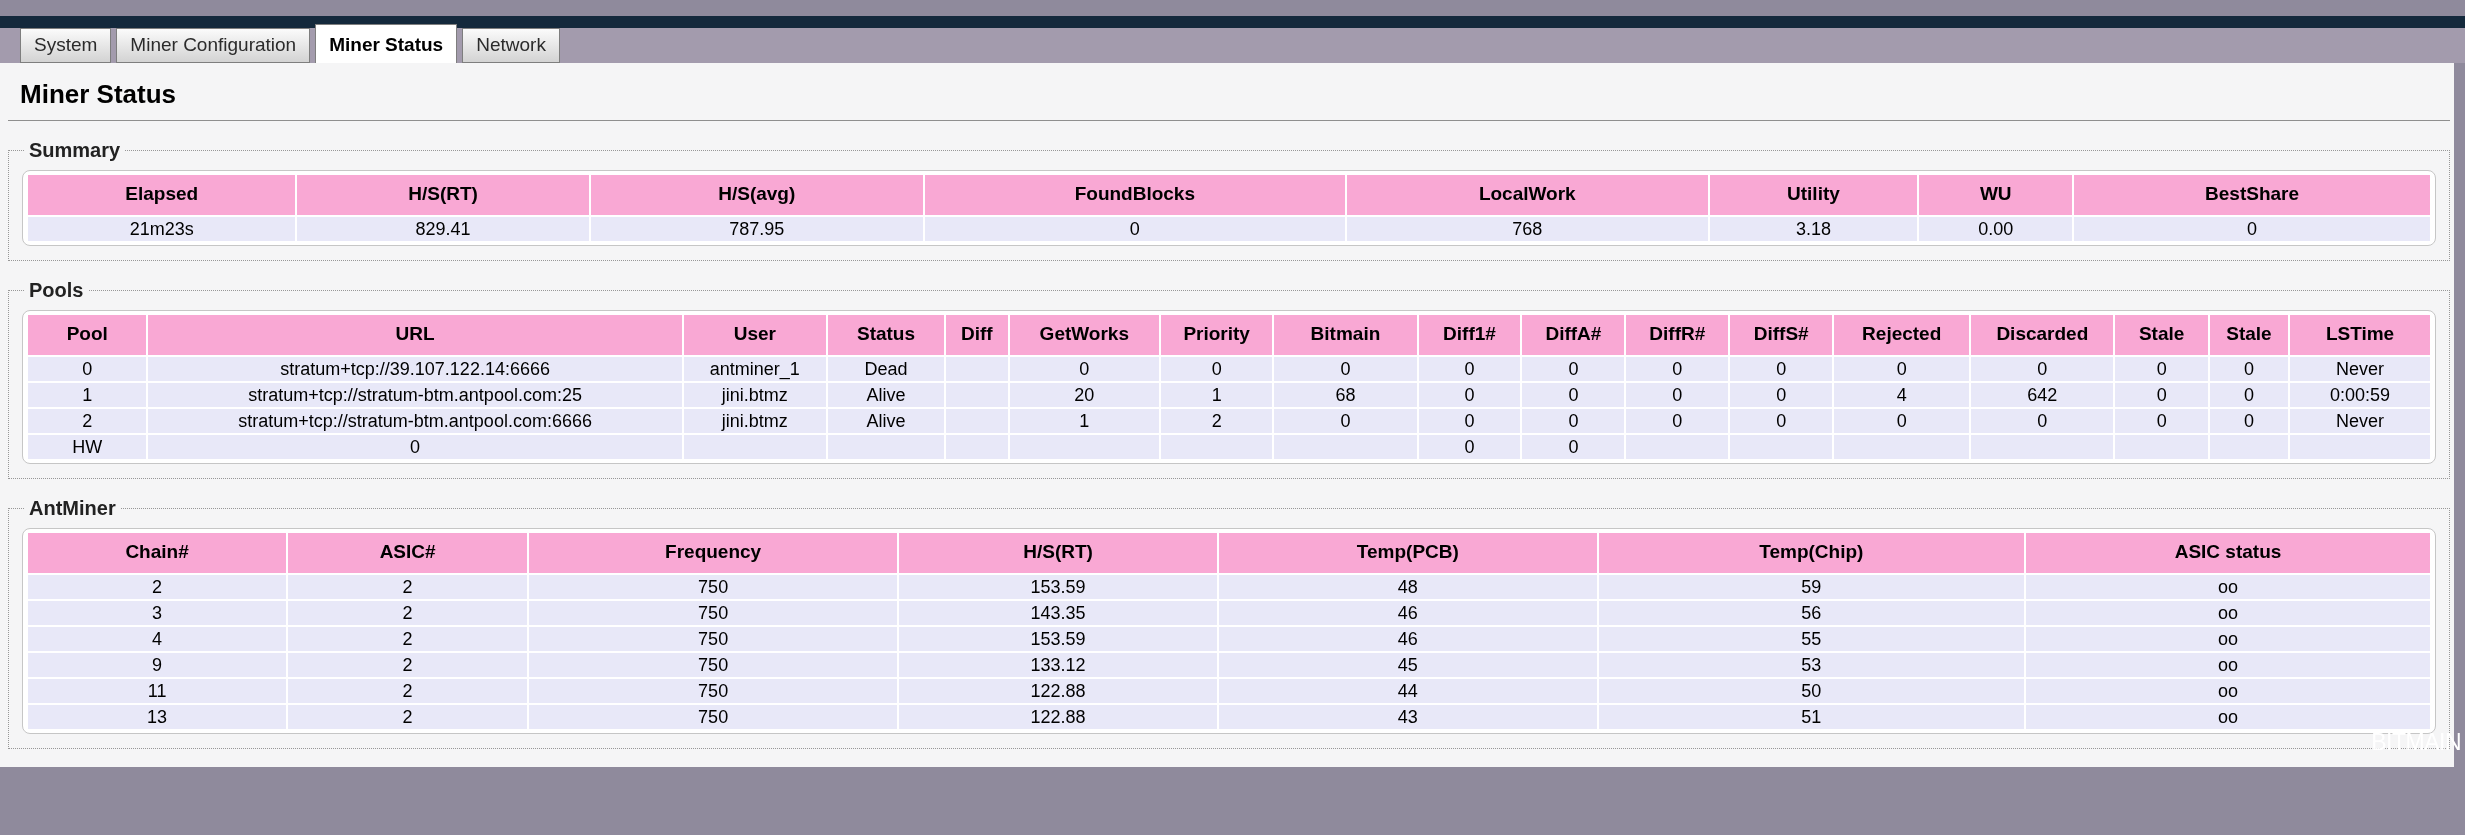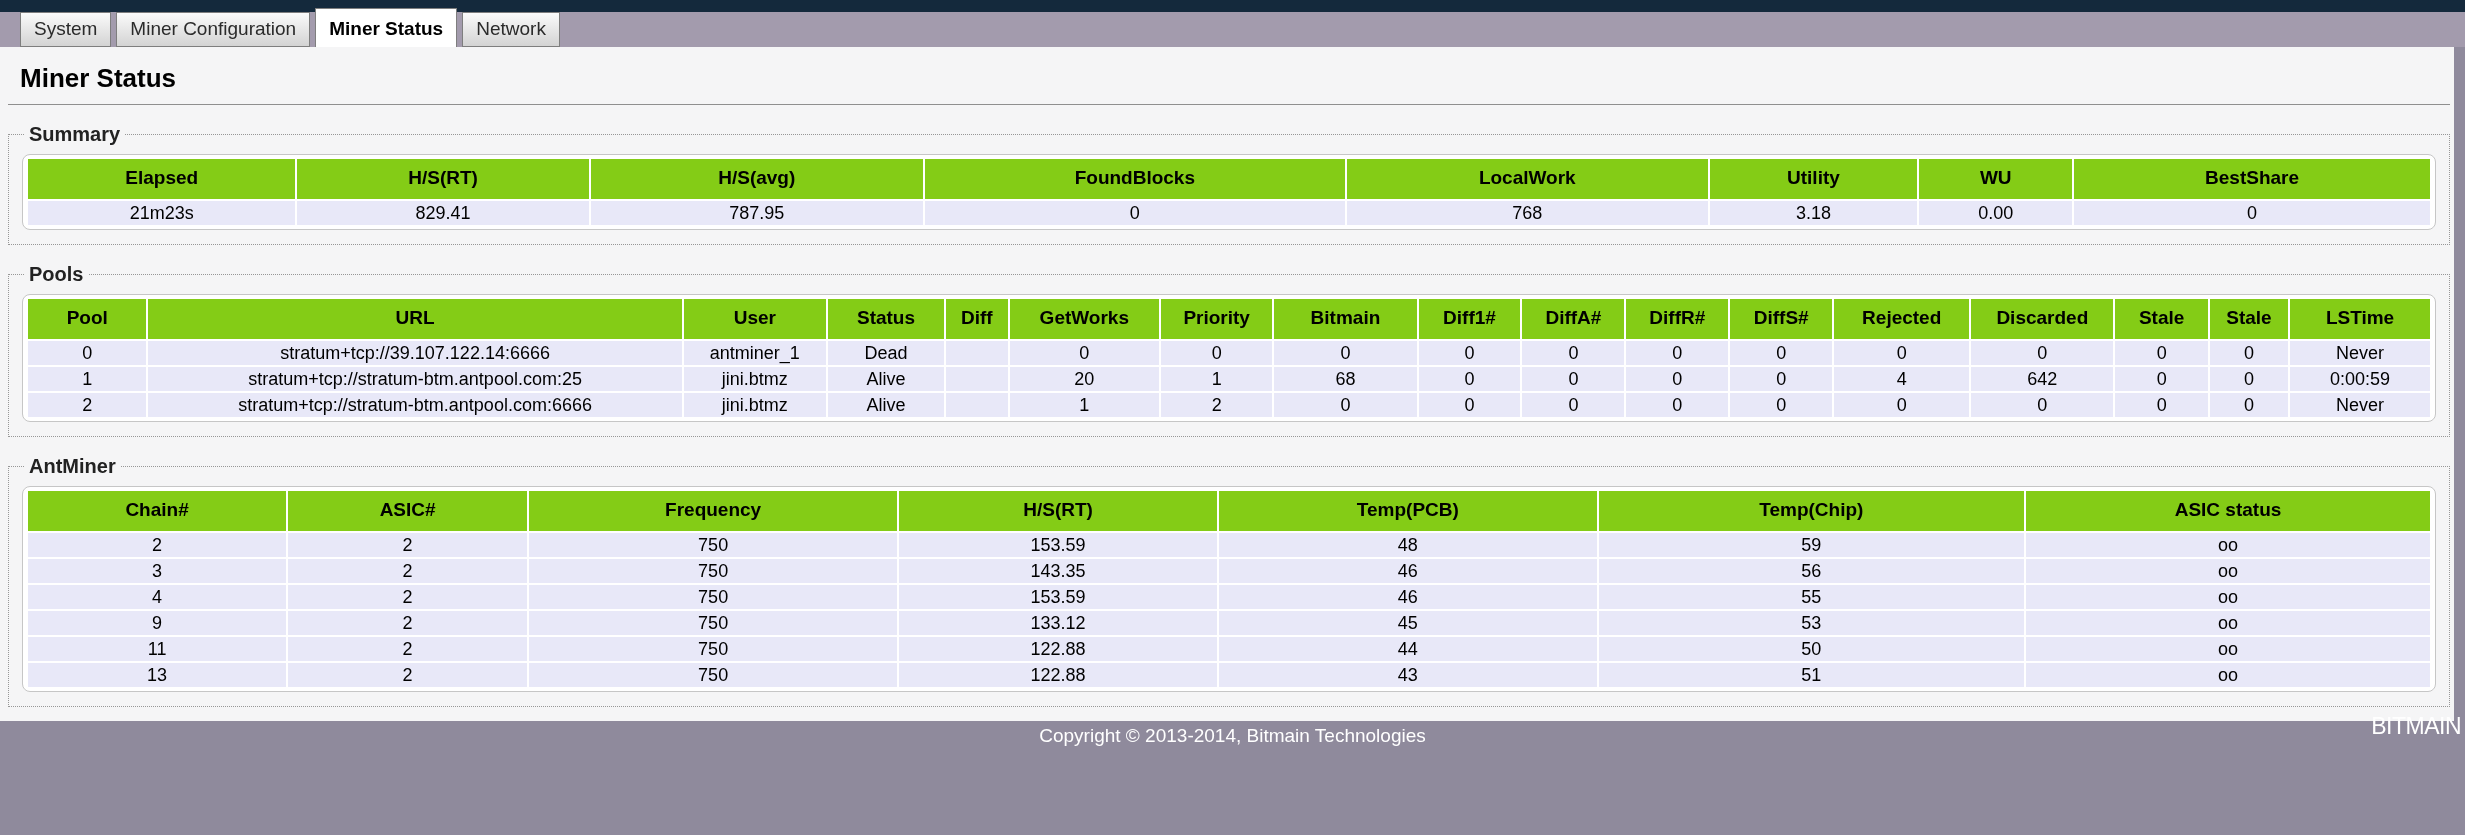--- a/index.html
+++ b/index.html
@@ -1,38 +1,38 @@
 <!DOCTYPE html>
 <html><head>
 <meta charset="utf-8">
 <style>
   * { box-sizing: border-box; margin: 0; padding: 0; }
   html, body { width: 2465px; height: 835px; overflow: hidden; }
   body { font-family: "Liberation Sans", sans-serif; background: #8f8a9c; }
-  .screen { width: 2465px; height: 751px; display: flex; flex-direction: column; position: relative; overflow: hidden; }
+  .screen { width: 2465px; height: 751px; display: flex; flex-direction: column; position: relative; overflow: hidden; margin-top: 16px; }
 
   .topbar { height: 12px; background: #14293c; flex: none; }
 
   .tabbar { height: 35px; background: #a39bad; flex: none; display: flex; align-items: flex-end; padding-left: 20px; }
   .tab { font-size: 19px; color: #2b2b2b; padding: 5px 13px 6px; margin-right: 5px;
          background: linear-gradient(#fbfbfb, #d3d3d3); border: 1px solid #7e7e7e; border-bottom: 1px solid #7e7e7e;
          cursor: pointer; white-space: nowrap; }
   .tab.active { background: #ffffff; font-weight: bold; color: #000; border-bottom: none; padding-top: 9px; padding-bottom: 7px; }
 
   .content { flex: 1; background: #f5f5f6; margin-right: 11px; overflow: hidden; }
   .page-title { font-size: 26px; font-weight: bold; color: #000; margin: 16px 0 10px 20px; }
   .title-rule { border: none; border-top: 1px solid #8f8f8f; margin: 0 4px 2px 8px; }
 
   fieldset { border: 1px dotted #979797; margin: 18px 4px 0 8px; padding: 8px 13px 14px; }
   legend { font-size: 20px; font-weight: bold; color: #222; padding: 0 5px; margin-left: 2px; }
 
   .table-box { background: #ffffff; border: 1px solid #c6c6c6; border-radius: 8px; padding: 2px 3px; }
   .table-box + .table-box { margin-top: 14px; }
   table { width: 100%; border-collapse: separate; border-spacing: 2px; table-layout: fixed; }
-  th { font-size: 19px; font-weight: bold; color: #000; background: #84cc16; text-align: center;
+  th { font-size: 19px; font-weight: bold; color: #000; background: #f9a8d4; text-align: center;
        padding: 8px 2px 10px; overflow: hidden; white-space: nowrap; }
   td { font-size: 18px; color: #000; background: #e8e8f8; text-align: center; height: 24px;
        padding: 1px 2px; overflow: hidden; white-space: nowrap; vertical-align: middle; }
   .fan-table th { padding: 4px 2px 5px; }
   .fan-label { background: #a9c1cd; font-weight: bold; }
 
   .footer { height: 30px; flex: none; background: #8f8a9c; color: #ffffff; font-size: 19px;
             text-align: center; line-height: 30px; }
   .brand { position: absolute; right: 4px; bottom: 11px; color: #ffffff; font-size: 23px; letter-spacing: -0.5px; }
 </style>
@@ -191,20 +191,39 @@
                 <td>0</td>
                 <td>0</td>
                 <td>0</td>
                 <td>0</td>
                 <td>0</td>
                 <td>0</td>
                 <td>0</td>
                 <td>0</td>
                 <td>Never</td>
               </tr>
+              <tr>
+                <td>HW</td>
+                <td>0</td>
+                <td></td>
+                <td></td>
+                <td></td>
+                <td></td>
+                <td></td>
+                <td></td>
+                <td>0</td>
+                <td>0</td>
+                <td></td>
+                <td></td>
+                <td></td>
+                <td></td>
+                <td></td>
+                <td></td>
+                <td></td>
+              </tr>
             </tbody>
           </table>
       </div>
     </fieldset>
 
     <fieldset>
       <legend>AntMiner</legend>
       <div class="table-box">
         <table>
           <colgroup>
@@ -281,18 +300,15 @@
                 <td>43</td>
                 <td>51</td>
                 <td>oo</td>
               </tr>
             </tbody>
           </table>
       </div>
     </fieldset>
   </div>
 
-  <div class="footer">
-    <span>Copyright © 2013-2014, Bitmain Technologies</span>
-  </div>
   <div class="brand">BITMAIN</div>
 
 </div>
 
 </body></html>

